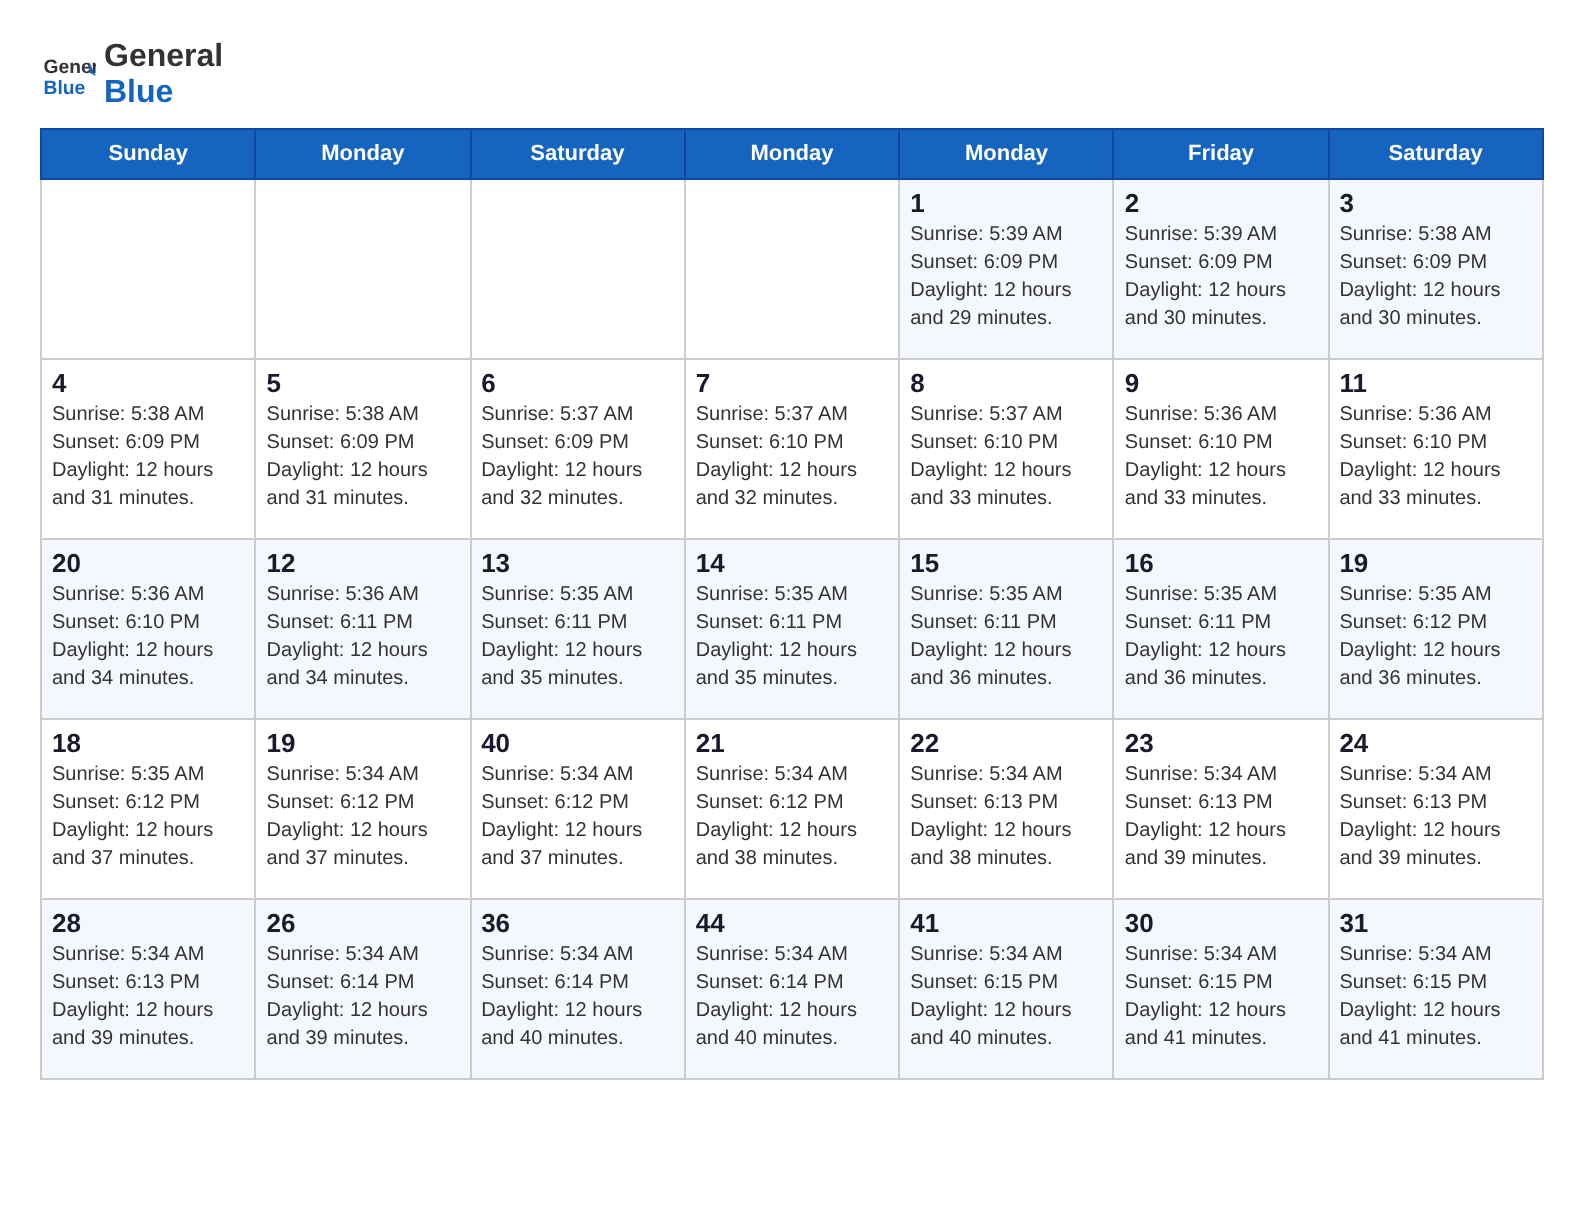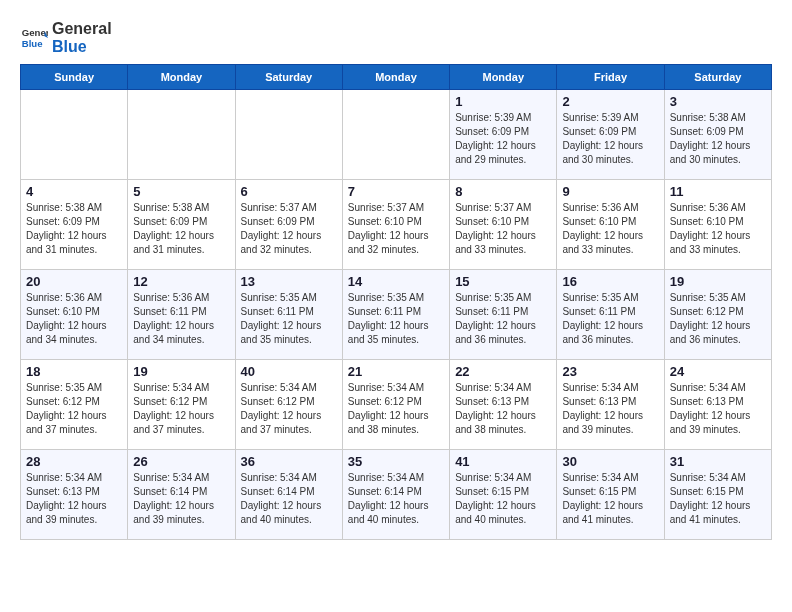--- a/index.html
+++ b/index.html
@@ -230,21 +230,21 @@
         </td>
         <td>
           <div class="day-number">26</div>
           <div class="day-info">Sunrise: 5:34 AM<br>Sunset: 6:14 PM<br>Daylight: 12 hours and 39 minutes.</div>
         </td>
         <td>
           <div class="day-number">36</div>
           <div class="day-info">Sunrise: 5:34 AM<br>Sunset: 6:14 PM<br>Daylight: 12 hours and 40 minutes.</div>
         </td>
         <td>
-          <div class="day-number">35</div>
+          <div class="day-number">44</div>
           <div class="day-info">Sunrise: 5:34 AM<br>Sunset: 6:14 PM<br>Daylight: 12 hours and 40 minutes.</div>
         </td>
         <td>
           <div class="day-number">41</div>
           <div class="day-info">Sunrise: 5:34 AM<br>Sunset: 6:15 PM<br>Daylight: 12 hours and 40 minutes.</div>
         </td>
         <td>
           <div class="day-number">30</div>
           <div class="day-info">Sunrise: 5:34 AM<br>Sunset: 6:15 PM<br>Daylight: 12 hours and 41 minutes.</div>
         </td>

